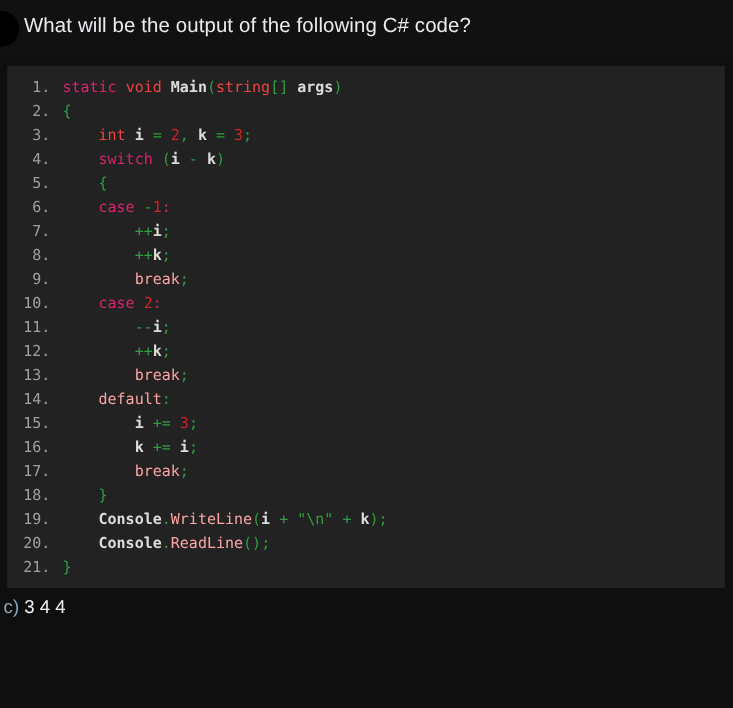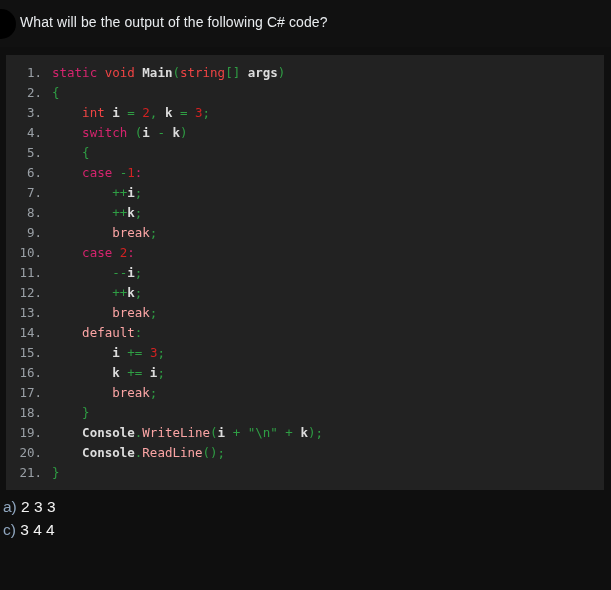--- a/index.html
+++ b/index.html
@@ -28,21 +28,21 @@
     top: 9px;
     width: 30px;
     height: 30px;
     border-radius: 50%;
     background: #000000;
   }
   .question-title {
     position: absolute;
     left: 20px;
     top: 10px;
-    font-size: 14px;
+    font-size: 17px;
     line-height: 24px;
     color: #e9ecef;
     white-space: nowrap;
     letter-spacing: 0.1px;
   }
 
   
   .code-block {
     position: absolute;
     left: 6px;
@@ -117,15 +117,14 @@
 <div class="question-header">
   <div class="avatar-dot"></div>
   <div class="question-title">What will be the output of the following C# code?</div>
 </div>
 
 <div class="code-block">
   <div class="code-lines" id="code-lines"><div class="code-line"><span class="ln">1.</span><span class="code-text"><span class="t-kw">static</span><span class="t-plain"> </span><span class="t-type">void</span><span class="t-plain"> </span><span class="t-plain">Main</span><span class="t-punc">(</span><span class="t-type">string</span><span class="t-punc">[]</span><span class="t-plain"> args</span><span class="t-punc">)</span></span></div><div class="code-line"><span class="ln">2.</span><span class="code-text"><span class="t-punc">{</span></span></div><div class="code-line"><span class="ln">3.</span><span class="code-text"><span class="t-plain">    </span><span class="t-type">int</span><span class="t-plain"> i </span><span class="t-punc">=</span><span class="t-plain"> </span><span class="t-num">2</span><span class="t-punc">,</span><span class="t-plain"> k </span><span class="t-punc">=</span><span class="t-plain"> </span><span class="t-num">3</span><span class="t-punc">;</span></span></div><div class="code-line"><span class="ln">4.</span><span class="code-text"><span class="t-plain">    </span><span class="t-kw">switch</span><span class="t-plain"> </span><span class="t-punc">(</span><span class="t-plain">i </span><span class="t-punc">-</span><span class="t-plain"> k</span><span class="t-punc">)</span></span></div><div class="code-line"><span class="ln">5.</span><span class="code-text"><span class="t-plain">    </span><span class="t-punc">{</span></span></div><div class="code-line"><span class="ln">6.</span><span class="code-text"><span class="t-plain">    </span><span class="t-kw">case</span><span class="t-plain"> </span><span class="t-punc">-</span><span class="t-num">1</span><span class="t-kw">:</span></span></div><div class="code-line"><span class="ln">7.</span><span class="code-text"><span class="t-plain">        </span><span class="t-punc">++</span><span class="t-plain">i</span><span class="t-punc">;</span></span></div><div class="code-line"><span class="ln">8.</span><span class="code-text"><span class="t-plain">        </span><span class="t-punc">++</span><span class="t-plain">k</span><span class="t-punc">;</span></span></div><div class="code-line"><span class="ln">9.</span><span class="code-text"><span class="t-plain">        </span><span class="t-ctrl">break</span><span class="t-punc">;</span></span></div><div class="code-line"><span class="ln">10.</span><span class="code-text"><span class="t-plain">    </span><span class="t-kw">case</span><span class="t-plain"> </span><span class="t-num">2</span><span class="t-kw">:</span></span></div><div class="code-line"><span class="ln">11.</span><span class="code-text"><span class="t-plain">        </span><span class="t-punc">--</span><span class="t-plain">i</span><span class="t-punc">;</span></span></div><div class="code-line"><span class="ln">12.</span><span class="code-text"><span class="t-plain">        </span><span class="t-punc">++</span><span class="t-plain">k</span><span class="t-punc">;</span></span></div><div class="code-line"><span class="ln">13.</span><span class="code-text"><span class="t-plain">        </span><span class="t-ctrl">break</span><span class="t-punc">;</span></span></div><div class="code-line"><span class="ln">14.</span><span class="code-text"><span class="t-plain">    </span><span class="t-ctrl">default</span><span class="t-punc">:</span></span></div><div class="code-line"><span class="ln">15.</span><span class="code-text"><span class="t-plain">        </span><span class="t-plain">i </span><span class="t-punc">+=</span><span class="t-plain"> </span><span class="t-num">3</span><span class="t-punc">;</span></span></div><div class="code-line"><span class="ln">16.</span><span class="code-text"><span class="t-plain">        </span><span class="t-plain">k </span><span class="t-punc">+=</span><span class="t-plain"> i</span><span class="t-punc">;</span></span></div><div class="code-line"><span class="ln">17.</span><span class="code-text"><span class="t-plain">        </span><span class="t-ctrl">break</span><span class="t-punc">;</span></span></div><div class="code-line"><span class="ln">18.</span><span class="code-text"><span class="t-plain">    </span><span class="t-punc">}</span></span></div><div class="code-line"><span class="ln">19.</span><span class="code-text"><span class="t-plain">    </span><span class="t-plain">Console</span><span class="t-punc">.</span><span class="t-ctrl">WriteLine</span><span class="t-punc">(</span><span class="t-plain">i </span><span class="t-punc">+</span><span class="t-plain"> </span><span class="t-str">"\n"</span><span class="t-plain"> </span><span class="t-punc">+</span><span class="t-plain"> k</span><span class="t-punc">)</span><span class="t-punc">;</span></span></div><div class="code-line"><span class="ln">20.</span><span class="code-text"><span class="t-plain">    </span><span class="t-plain">Console</span><span class="t-punc">.</span><span class="t-ctrl">ReadLine</span><span class="t-punc">()</span><span class="t-punc">;</span></span></div><div class="code-line"><span class="ln">21.</span><span class="code-text"><span class="t-punc">}</span></span></div></div>
 </div>
 
 <div class="options" id="options-list">
-    <div class="option-row"><span class="opt-letter">a)</span> <span class="opt-value">2 3 3</span></div>
     <div class="option-row"><span class="opt-letter">c)</span> <span class="opt-value">3 4 4</span></div>
   </div>
 
 </body></html>

